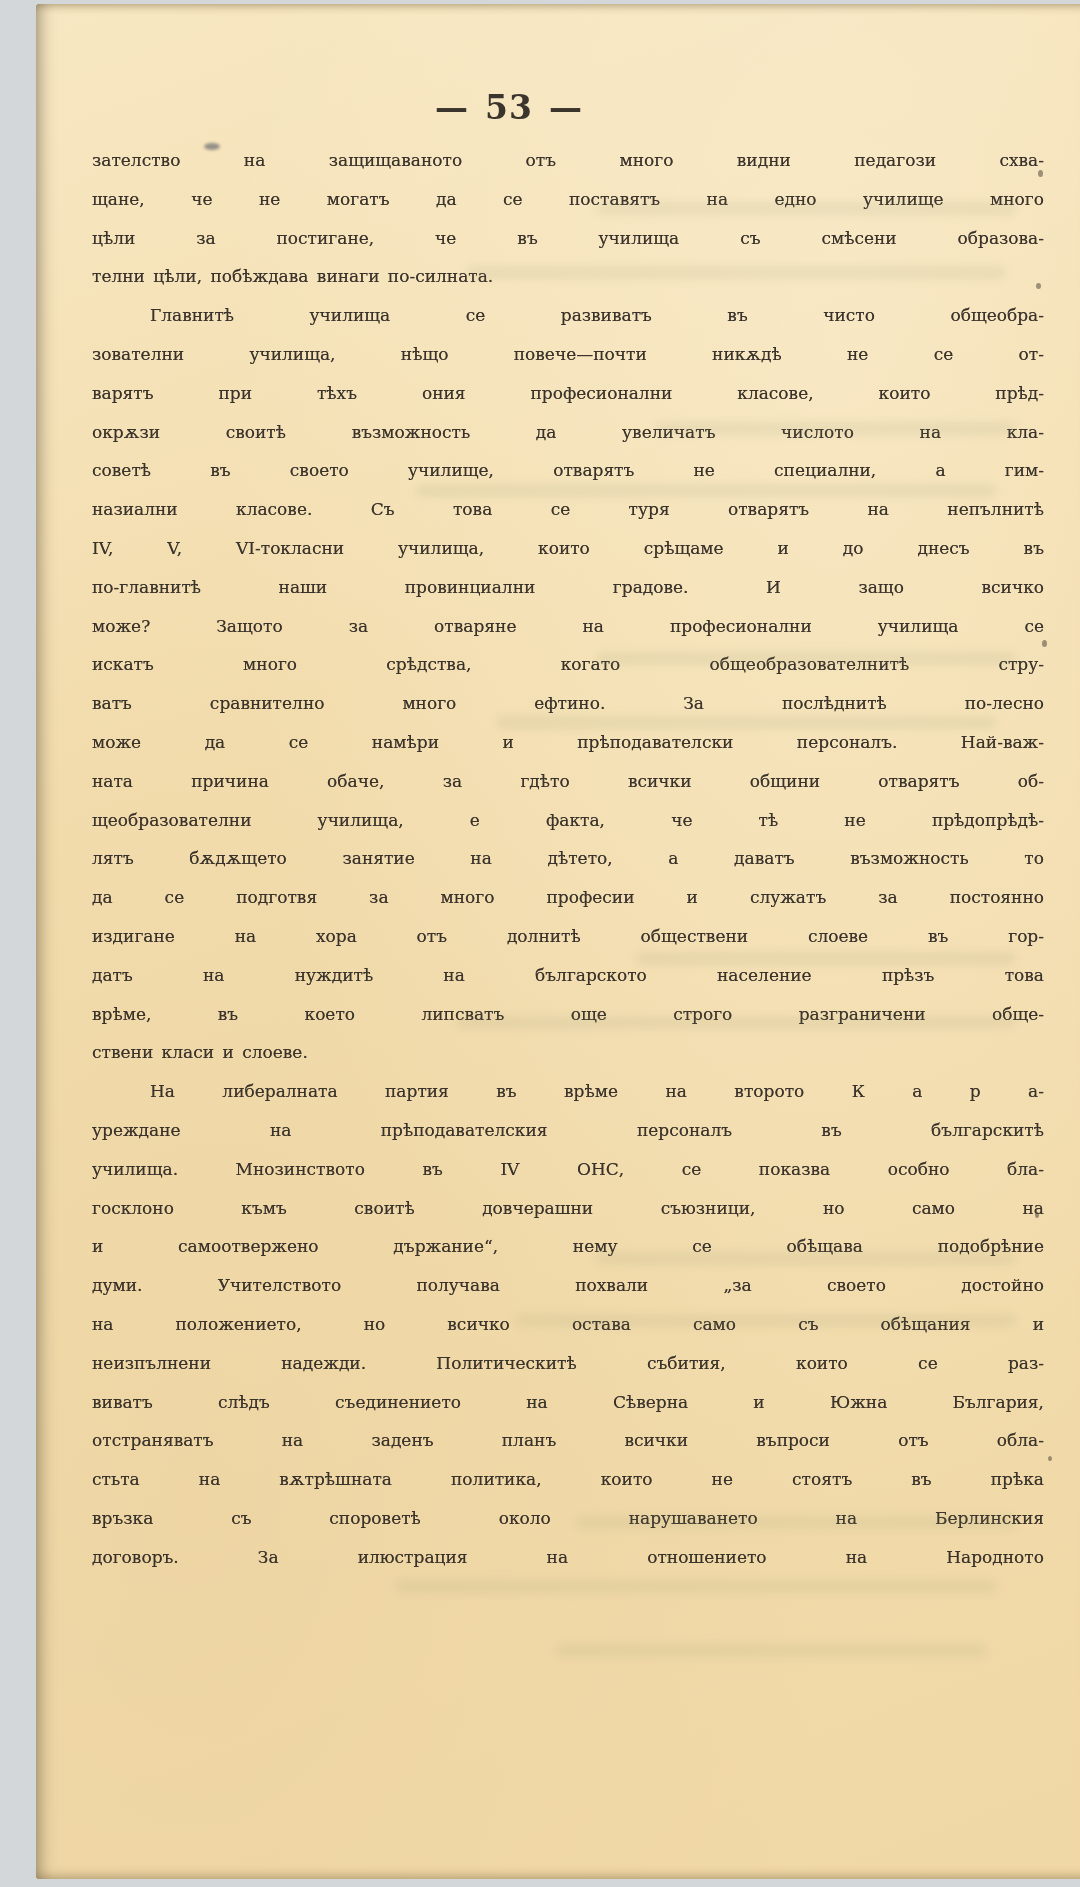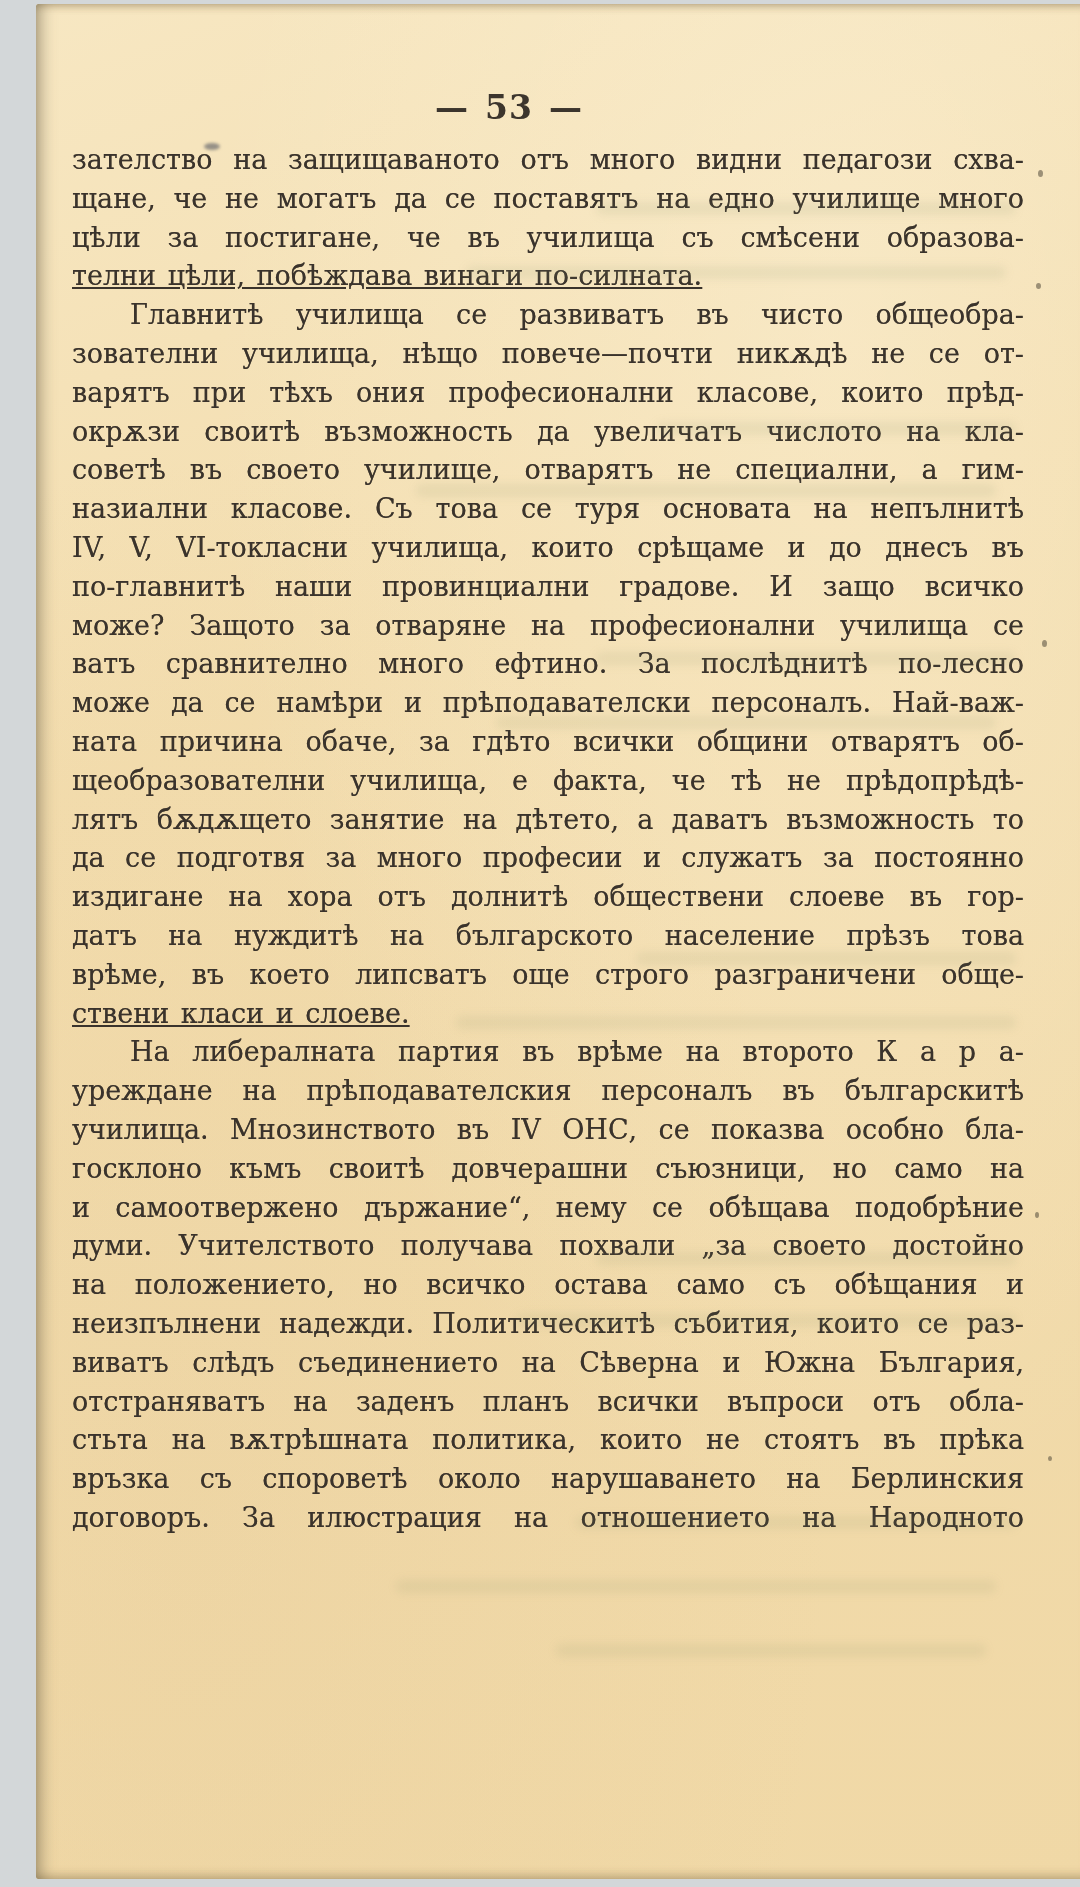--- a/index.html
+++ b/index.html
@@ -38,36 +38,36 @@
     font-size: 33px;
     font-weight: 700;
     color: #3c352d;
     letter-spacing: 1px;
   }
   #page-number-row .dash { margin: 0 16px; }
 
   
   #text-block {
     position: absolute;
-    left: 36px; top: 137px;
+    left: 56px; top: 137px;
     width: 952px;
     color: #3a332c;
-    font-size: 27px;
+    font-size: 17px;
     word-spacing: 3px;
     text-shadow: 0 0 0.5px rgba(56,46,36,0.65);
   }
   .line {
     height: 38.8px;
     line-height: 38.8px;
     text-align: justify;
     text-align-last: justify;
     white-space: nowrap;
     overflow: visible;
   }
-  .line.end { text-align-last: left; text-decoration: underline; }
+  .line.end { text-align-last: left; }
   .line.indent { text-indent: 58px; }
 
   
   .smudge {
     position: absolute;
     background: rgba(70,75,90,0.55);
     border-radius: 50%;
     filter: blur(1.5px);
   }
   .speck {
@@ -96,24 +96,25 @@
     <div id="text-block">
         <div class="line">зателство на защищаваното отъ много видни педагози схва-</div>
         <div class="line">щане, че не могатъ да се поставятъ на едно училище много</div>
         <div class="line">цѣли за постигане, че въ училища съ смѣсени образова-</div>
         <div class="line end">телни цѣли, побѣждава винаги по-силната.</div>
         <div class="line indent">Главнитѣ училища се развиватъ въ чисто общеобра-</div>
         <div class="line">зователни училища, нѣщо повече—почти никѫдѣ не се от-</div>
         <div class="line">варятъ при тѣхъ ония професионални класове, които прѣд-</div>
         <div class="line">окрѫзи своитѣ възможность да увеличатъ числото на кла-</div>
         <div class="line">советѣ въ своето училище, отварятъ не специални, а гим-</div>
-        <div class="line">назиални класове. Съ това се туря основата на непълнитѣ</div>
+        <div class="line">назиални класове. Съ това се туря отварятъ на непълнитѣ</div>
         <div class="line">IV, V, VI-токласни училища, които срѣщаме и до днесъ въ</div>
         <div class="line">по-главнитѣ наши провинциални градове. И защо всичко</div>
         <div class="line">може? Защото за отваряне на професионални училища се</div>
+        <div class="line">искатъ много срѣдства, когато общеобразователнитѣ стру-</div>
         <div class="line">ватъ сравнително много ефтино. За послѣднитѣ по-лесно</div>
         <div class="line">може да се намѣри и прѣподавателски персоналъ. Най-важ-</div>
         <div class="line">ната причина обаче, за гдѣто всички общини отварятъ об-</div>
         <div class="line">щеобразователни училища, е факта, че тѣ не прѣдопрѣдѣ-</div>
         <div class="line">лятъ бѫдѫщето занятие на дѣтето, а даватъ възможность то</div>
         <div class="line">да се подготвя за много професии и служатъ за постоянно</div>
         <div class="line">издигане на хора отъ долнитѣ обществени слоеве въ гор-</div>
         <div class="line">датъ на нуждитѣ на българското население прѣзъ това</div>
         <div class="line">врѣме, въ което липсватъ още строго разграничени обще-</div>
         <div class="line end">ствени класи и слоеве.</div>

